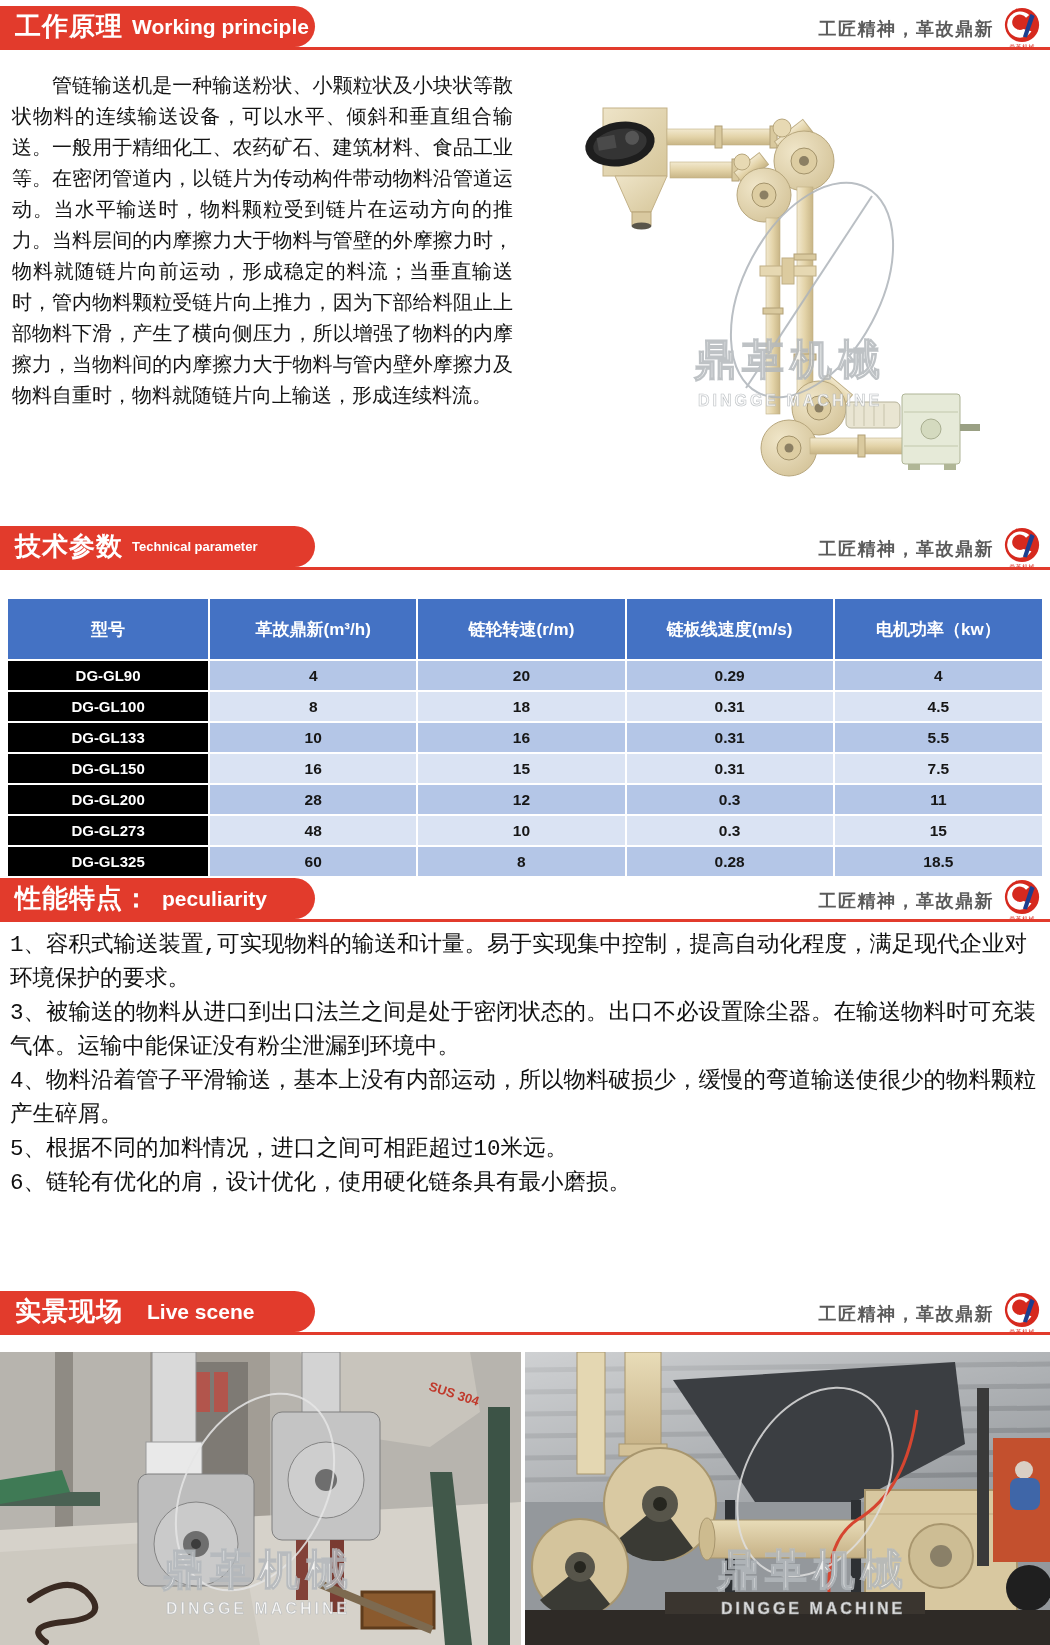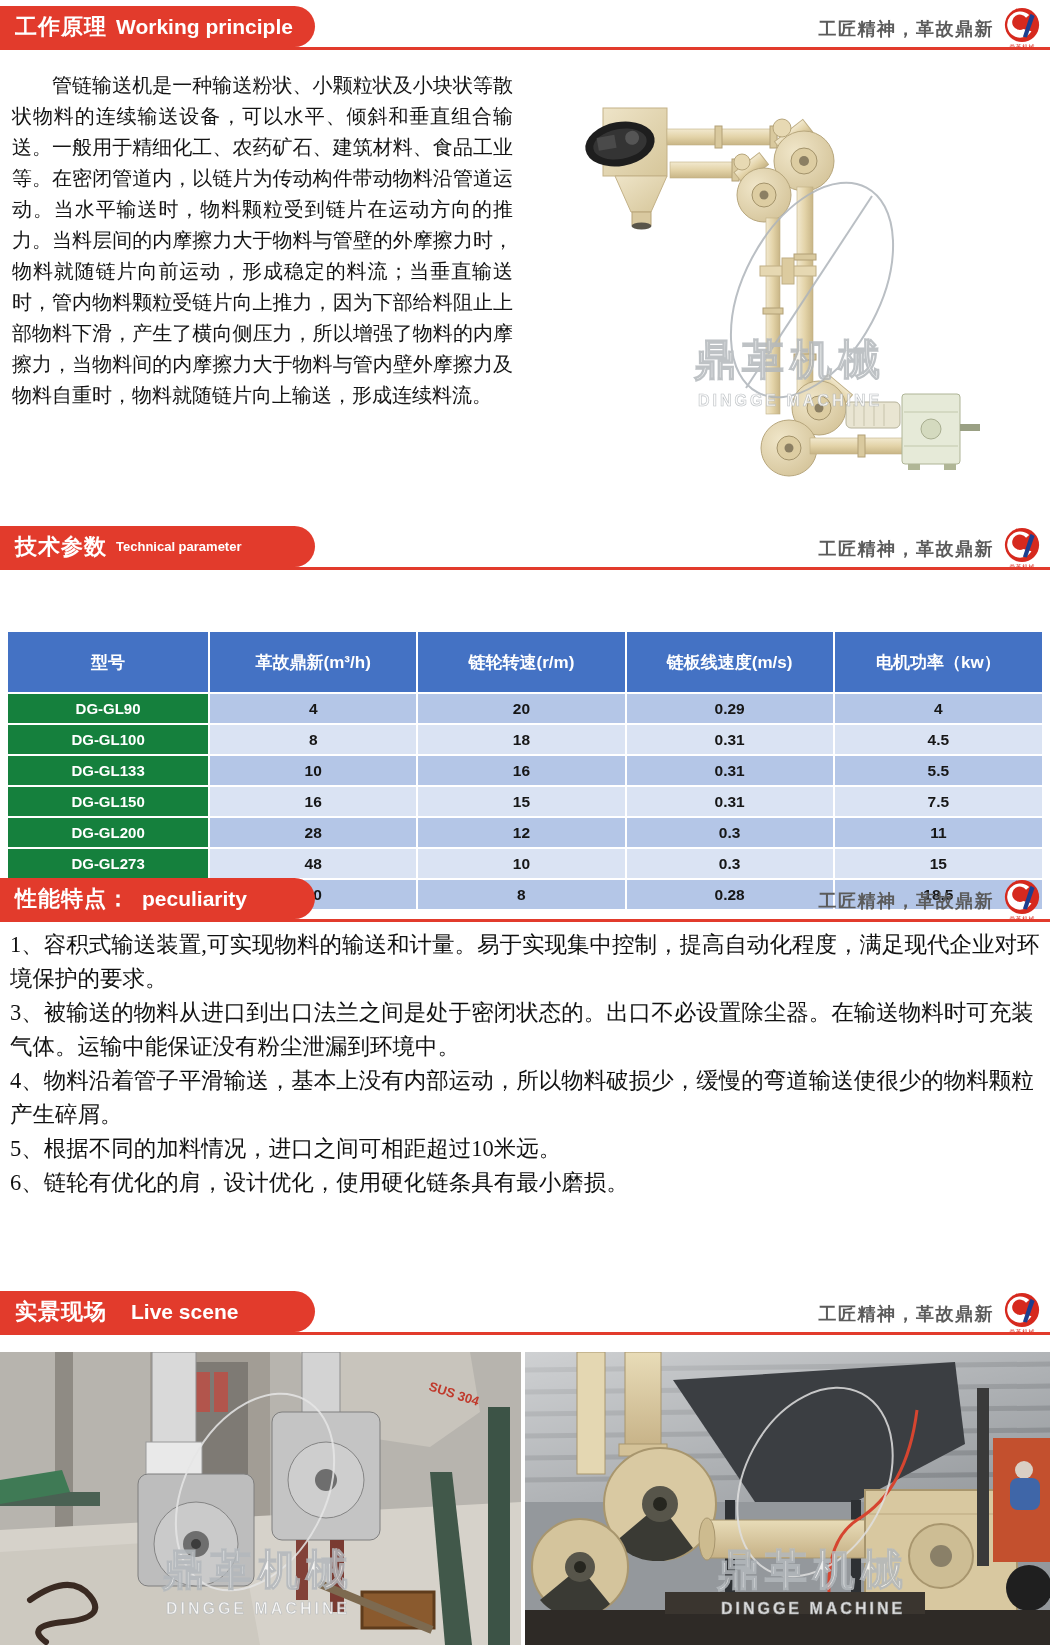--- a/index.html
+++ b/index.html
@@ -4,50 +4,50 @@
 <style>
   html,body{margin:0;padding:0;background:#fff;}
   .page{position:relative;width:1050px;height:1645px;background:#fff;overflow:hidden;
         font-family:"Liberation Sans",sans-serif;}
 
   
   .sec-header{position:absolute;left:0;width:1050px;height:46px;}
   .band{position:absolute;left:0;top:0;height:41px;width:315px;box-sizing:border-box;
         background:#e23b2c;border-radius:0 22px 22px 0;display:flex;align-items:center;
         padding:0 10px 0 15px;color:#fff;white-space:nowrap;}
-  .band .cn{font-size:22px;font-weight:700;letter-spacing:1px;font-family:Liberation Mono, monospace;}
+  .band .cn{font-size:26px;font-weight:700;letter-spacing:1px;font-family:Liberation Mono, monospace;}
   .band .en{font-size:21px;font-weight:700;margin-left:9px;}
   .underline{position:absolute;left:0;top:41px;height:3px;width:1050px;background:#e23b2c;}
   .slogan-row{position:absolute;right:10px;top:2px;height:41px;display:flex;align-items:center;gap:10px;}
   .slogan{color:#5b5b5b;font-size:18px;font-weight:600;letter-spacing:1.5px;}
   .logo-wrap{display:flex;flex-direction:column;align-items:center;line-height:1;}
   .logo-caption{font-size:6px;color:#d6291e;margin-top:1px;letter-spacing:.5px;}
 
   
   .intro{position:absolute;left:12px;top:70px;width:501px;
          font-family:"Liberation Serif",serif;font-size:20px;line-height:31px;
          color:#141414;text-align:justify;text-indent:2em;margin:0;}
 
   
   .machine{position:absolute;left:520px;top:58px;width:530px;height:440px;}
 
   
-  .param-table{position:absolute;left:6px;top:630px;width:1038px;
+  .param-table{position:absolute;left:6px;top:597px;width:1038px;
                border-collapse:separate;border-spacing:2px;table-layout:fixed;}
   .param-table th{background:#4472c4;color:#fff;font-size:17px;font-weight:700;
                   height:58px;text-align:center;}
   .param-table td{height:27px;text-align:center;}
-  .param-table td.model{background:#15803d;color:#fff;font-size:15px;font-weight:700;}
+  .param-table td.model{background:#000000;color:#fff;font-size:15px;font-weight:700;}
   .param-table tr.med  td.data{background:#b4c6e7;}
   .param-table tr.light td.data{background:#dae3f3;}
   .param-table td.data{color:#161616;font-size:15.5px;font-weight:600;}
 
   
   .features{position:absolute;left:10px;top:928px;width:1032px;
-            font-family:Liberation Serif, serif;font-size:22.5px;line-height:34px;color:#111;}
+            font-family:Liberation Mono, monospace;font-size:22.5px;line-height:34px;color:#111;}
   .features p{margin:0;}
 
   
   .photo{position:absolute;top:1352px;height:293px;}
   .photo svg{display:block;width:100%;height:100%;}
   .wm-cn{font-size:42px;font-weight:700;letter-spacing:6px;fill:#fbfbfb;stroke:#b3b8bc;stroke-width:1;}
   .wm-en{font-size:16px;font-weight:700;letter-spacing:3px;fill:#fbfbfb;stroke:#b3b8bc;stroke-width:.6;}
 </style>
 </head>
 <body>

